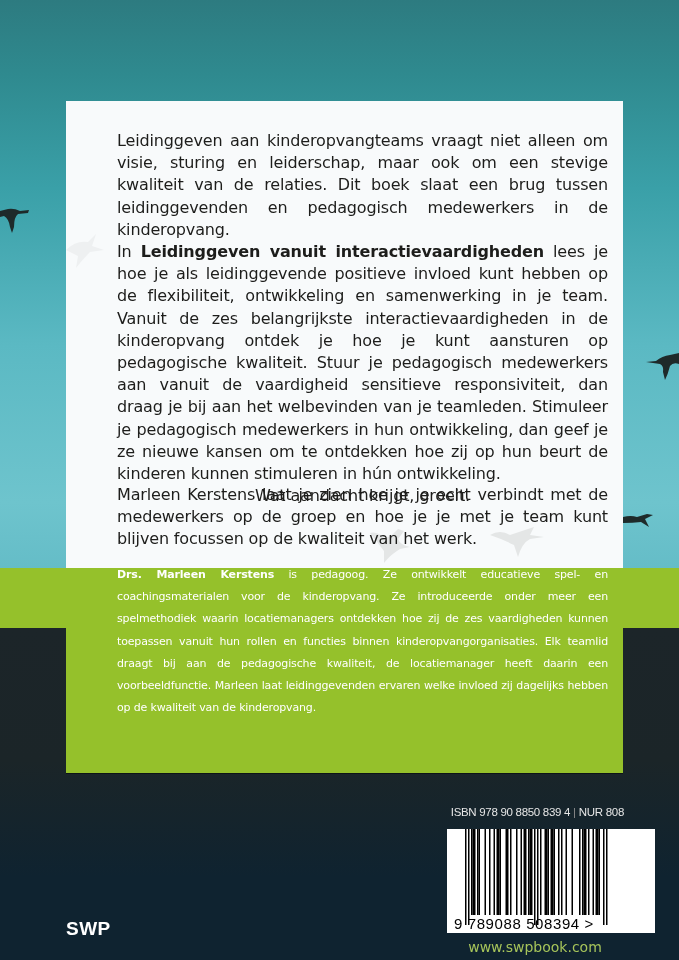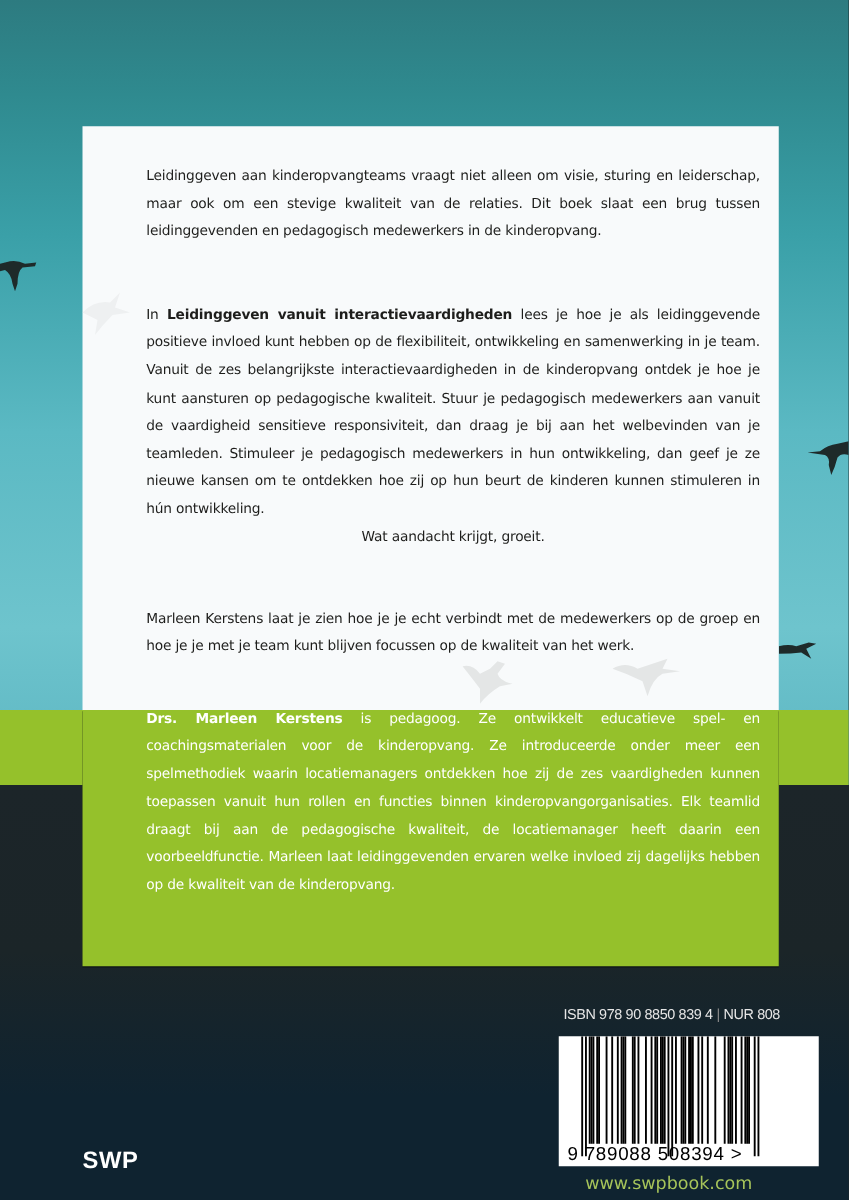--- a/index.html
+++ b/index.html
@@ -5,21 +5,21 @@
   html, body { margin: 0; padding: 0; }
   body { width: 679px; height: 960px; overflow: hidden; position: relative; background: #1b2528; font-family: "DejaVu Sans", sans-serif; }
   .sky { position: absolute; left: 0; top: 0; width: 679px; height: 628px;
     background: linear-gradient(180deg, #2d7b80 0%, #2f8a8f 12%, #3aa0a8 30%, #5bb9c3 55%, #6ec4cd 80%, #5cb6c2 100%); }
   .dark-lower { position: absolute; left: 0; top: 628px; width: 679px; height: 332px;
     background: linear-gradient(180deg, #1c2529 0%, #1b2528 40%, #0f2330 75%, #0f2330 100%); }
   .green-strip { position: absolute; left: 0; top: 568px; width: 679px; height: 60px; background: #95c12b; }
   .green-box { position: absolute; left: 66px; top: 568px; width: 557px; height: 205px; background: #95c12b; box-shadow: 0 1px 0 #0d1416; }
   .white-panel { position: absolute; left: 66px; top: 101px; width: 557px; height: 467px; background: #f8fafb; }
   .bird { position: absolute; }
-  .text-block { position: absolute; left: 117px; width: 491px; font-size: 11px; line-height: 22.2px; color: #1d1d1b; text-align: justify; letter-spacing: -0.15px; }
+  .text-block { position: absolute; left: 117px; width: 491px; font-size: 16px; line-height: 22.2px; color: #1d1d1b; text-align: justify; letter-spacing: -0.15px; }
   .text-block p { margin: 0; }
   .p1 { top: 130px; }
   .p2 { top: 241px; }
   .p3 { top: 484px; }
   .bio { position: absolute; left: 117px; width: 491px; top: 564px; font-size: 11px; line-height: 22.2px; color: #ffffff; text-align: justify; letter-spacing: -0.15px; }
   b { font-weight: bold; }
   .isbn { position: absolute; left: 447px; top: 806px; width: 177px; font-family: "Liberation Sans", sans-serif; font-size: 11.5px; color: #e6e6e6; text-align: right; letter-spacing: -0.3px; }
   .isbn .sep { color: #8a8a8a; margin: 0 3px; }
   .barcode-box { position: absolute; left: 447px; top: 829px; width: 208px; height: 104px; background: #ffffff; }
   .barcode-bars { position: absolute; left: 0; top: 0; width: 176px; height: 104px; }

